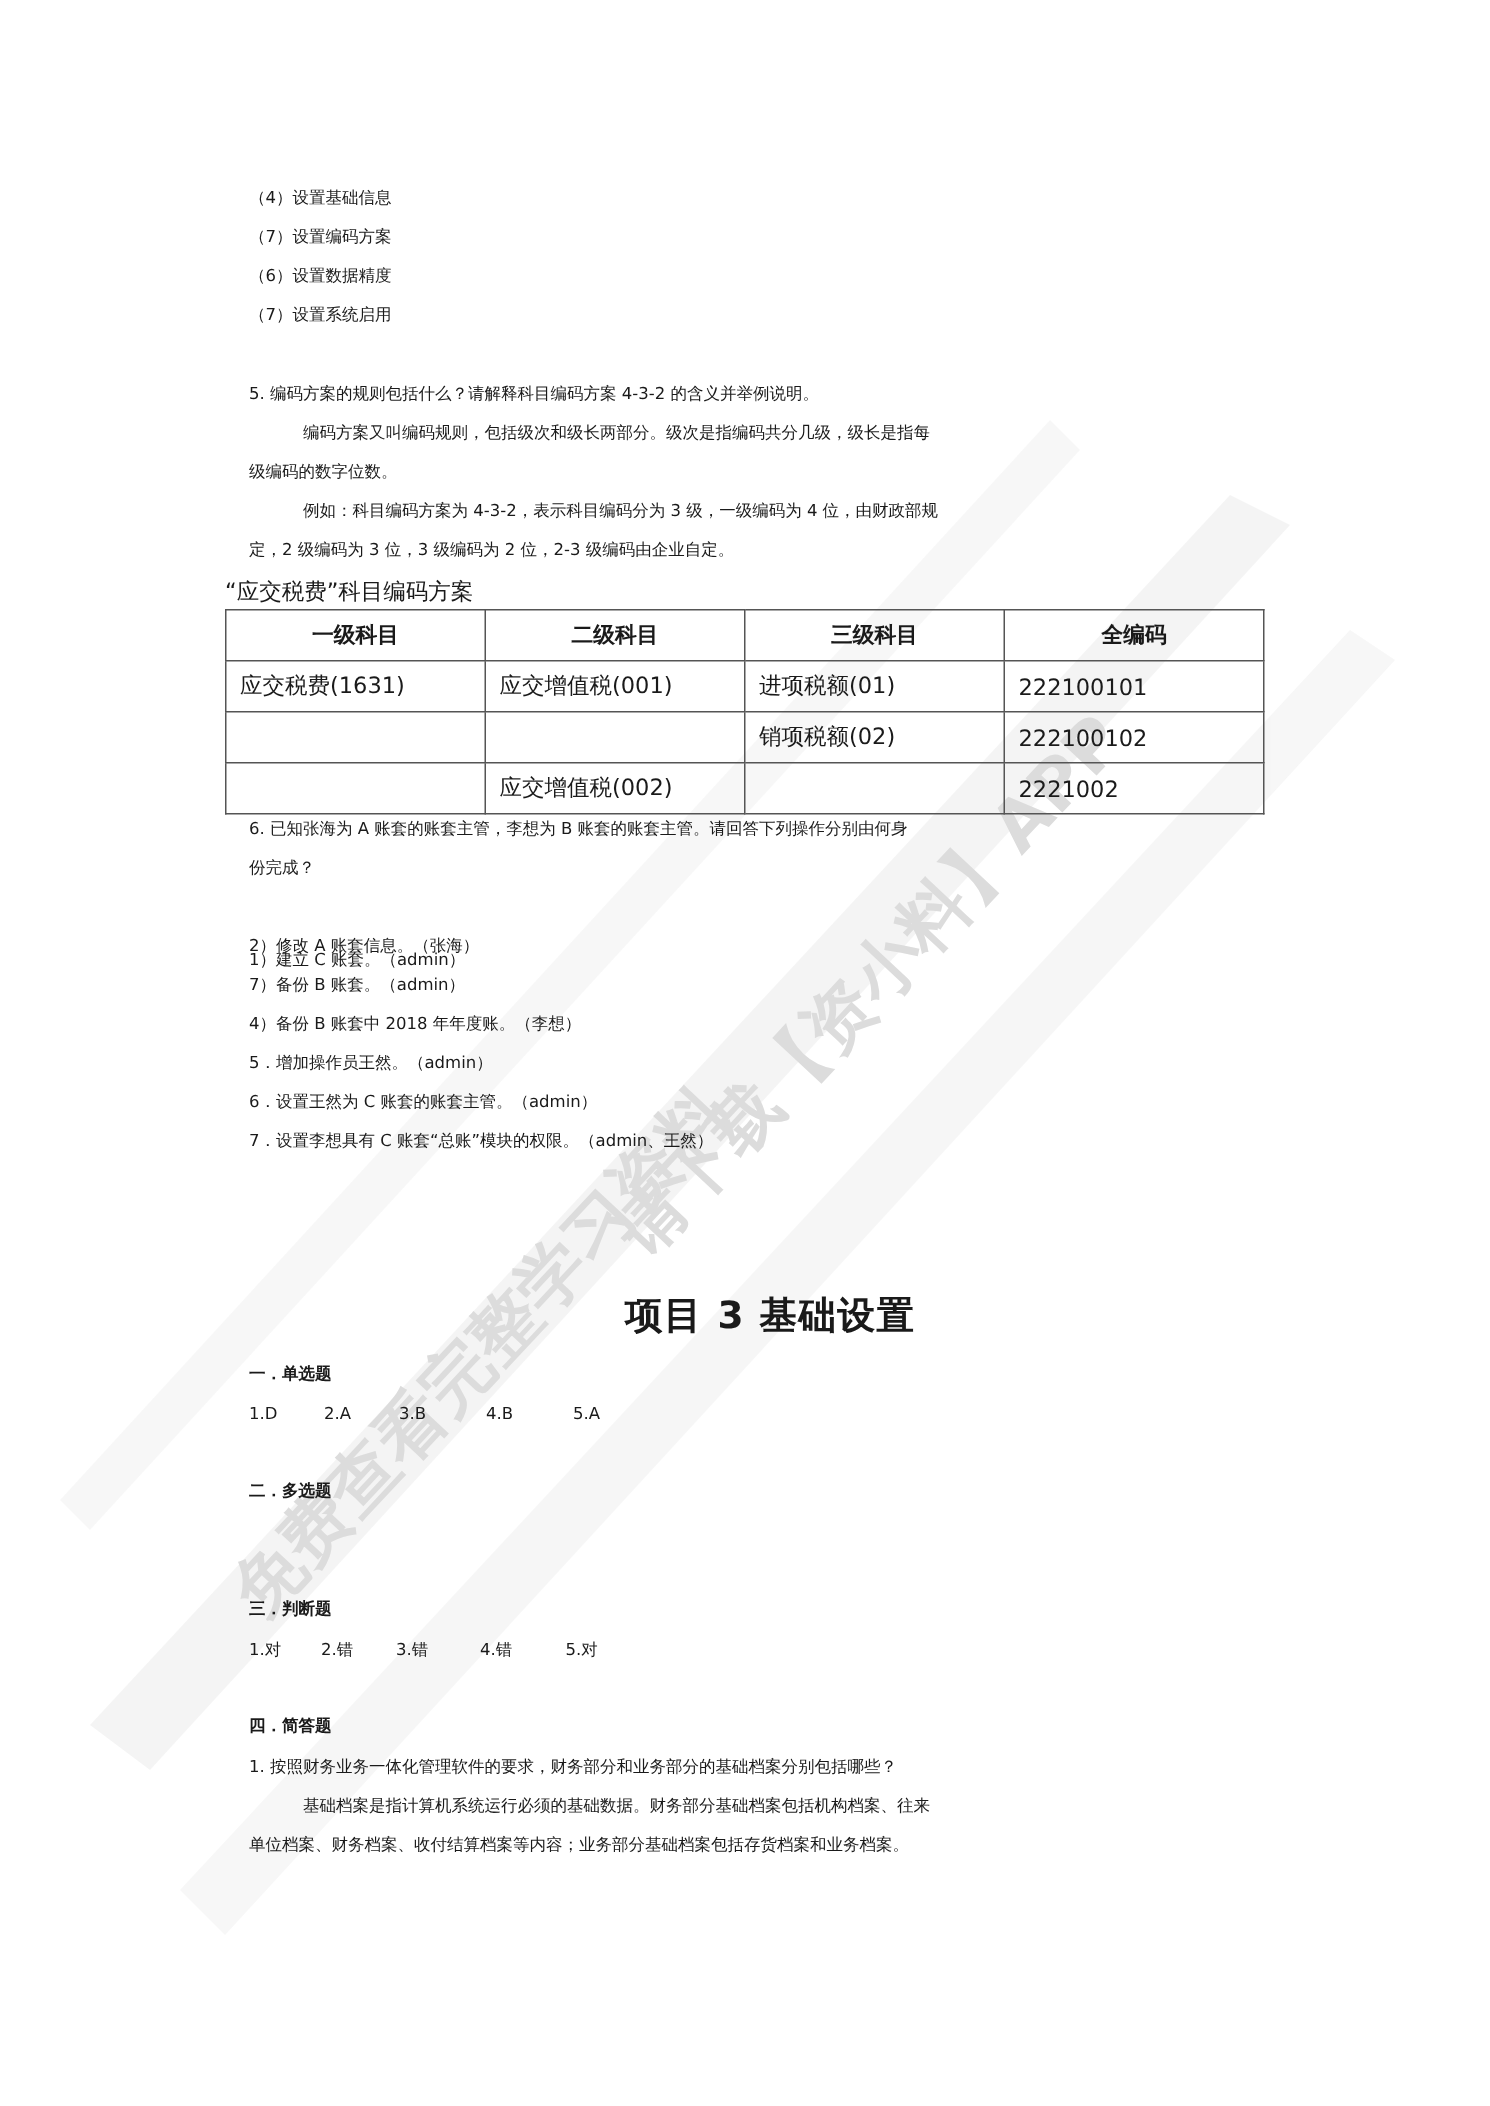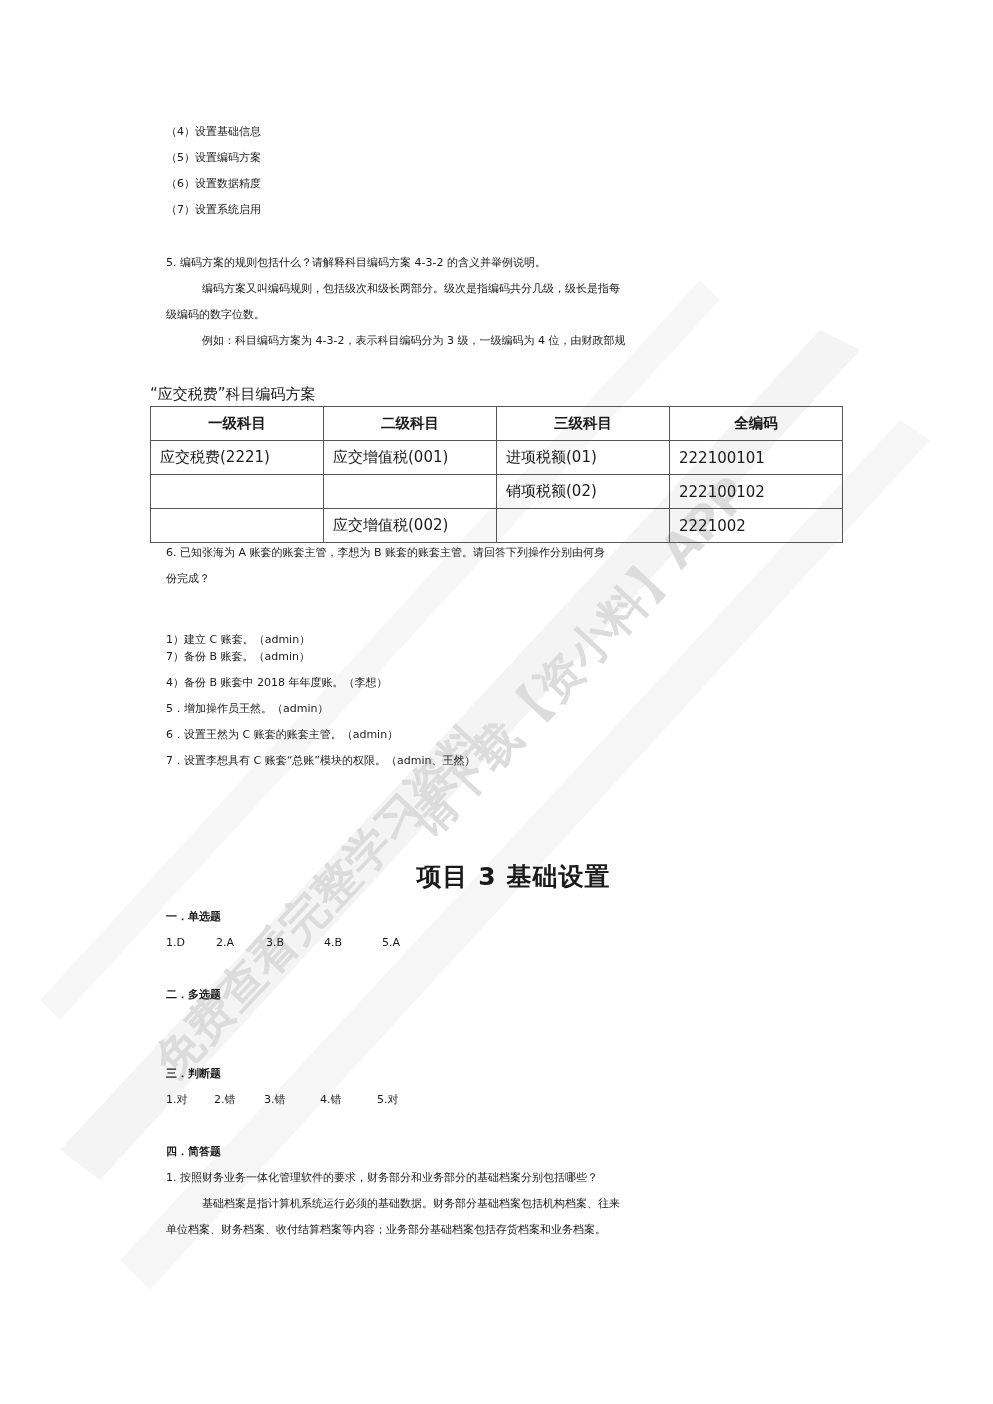--- a/index.html
+++ b/index.html
@@ -45,42 +45,43 @@
     <polygon points="120,1260 900,420 930,440 150,1290" fill="#f0f0f0"></polygon>
     <polygon points="40,1000 700,280 720,300 60,1020" fill="#f2f2f2"></polygon>
   </g>
   <text x="0" y="0" transform="translate(175,1080) rotate(-47)" font-size="46" font-weight="bold" fill="#dcdcdc" font-family="DejaVu Sans, sans-serif">免费查看完整学习资料</text>
   <text x="0" y="0" transform="translate(430,840) rotate(-47)" font-size="46" font-weight="bold" fill="#dcdcdc" font-family="DejaVu Sans, sans-serif">请下载【资小料】APP</text>
 </svg>
 
 <div class="page">
 
   <div class="line" style="top:119px">（4）设置基础信息</div>
-  <div class="line" style="top:145px">（5）设置编码方案</div>
+  <div class="line" style="top:145px">（7）设置编码方案</div>
   <div class="line" style="top:171px">（6）设置数据精度</div>
   <div class="line" style="top:197px">（7）设置系统启用</div>
 
   <div class="line" style="top:250px">5. 编码方案的规则包括什么？请解释科目编码方案 4-3-2 的含义并举例说明。</div>
   <div class="line indent" style="top:276px">编码方案又叫编码规则，包括级次和级长两部分。级次是指编码共分几级，级长是指每</div>
   <div class="line" style="top:302px">级编码的数字位数。</div>
   <div class="line indent" style="top:328px">例如：科目编码方案为 4-3-2，表示科目编码分为 3 级，一级编码为 4 位，由财政部规</div>
+  <div class="line" style="top:354px">定，2 级编码为 3 位，3 级编码为 2 位，2-3 级编码由企业自定。</div>
   <div class="caption">“应交税费”科目编码方案</div>
 
   <table class="coding">
     <thead>
       <tr>
         <th style="width:154px">一级科目</th>
         <th style="width:154px">二级科目</th>
         <th style="width:154px">三级科目</th>
         <th>全编码</th>
       </tr>
     </thead>
     <tbody>
       <tr>
-        <td>应交税费(2221)</td>
+        <td>应交税费(1631)</td>
         <td>应交增值税(001)</td>
         <td>进项税额(01)</td>
         <td>222100101</td>
       </tr>
       <tr>
         <td></td>
         <td></td>
         <td>销项税额(02)</td>
         <td>222100102</td>
       </tr>
@@ -89,20 +90,21 @@
         <td>应交增值税(002)</td>
         <td></td>
         <td>2221002</td>
       </tr>
     </tbody>
   </table>
 
   <div class="line" style="top:540px">6. 已知张海为 A 账套的账套主管，李想为 B 账套的账套主管。请回答下列操作分别由何身</div>
   <div class="line" style="top:566px">份完成？</div>
   <div class="line" style="top:627px">1）建立 C 账套。（admin）</div>
+  <div class="line" style="top:618px">2）修改 A 账套信息。（张海）</div>
   <div class="line" style="top:644px">7）备份 B 账套。（admin）</div>
   <div class="line" style="top:670px">4）备份 B 账套中 2018 年年度账。（李想）</div>
   <div class="line" style="top:696px">5．增加操作员王然。（admin）</div>
   <div class="line" style="top:722px">6．设置王然为 C 账套的账套主管。（admin）</div>
   <div class="line" style="top:748px">7．设置李想具有 C 账套“总账”模块的权限。（admin、王然）</div>
 
   <div class="title">项目 3  基础设置</div>
 
   <div class="line section-heading" style="top:904px">一．单选题</div>
   <div class="line answers" style="top:930px">

